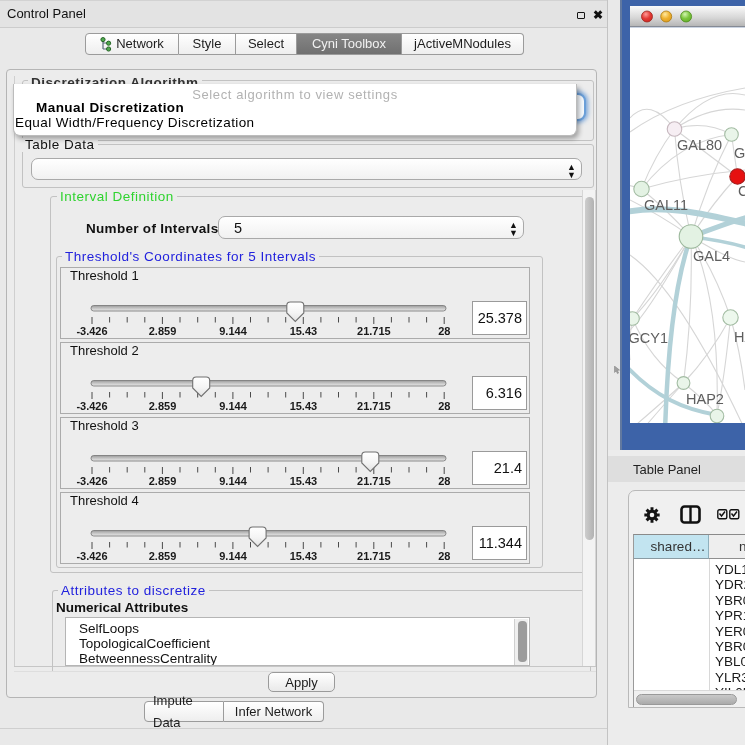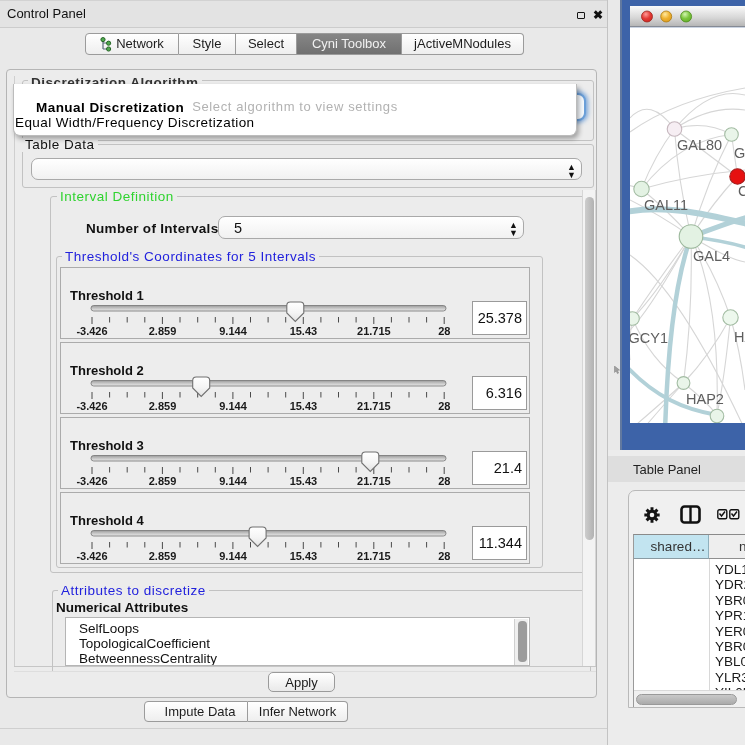--- a/index.html
+++ b/index.html
@@ -11,21 +11,21 @@
        box-sizing:border-box;display:flex;align-items:center;justify-content:center;}
   .tab.first{border-left:1px solid #9b9b9b;border-radius:4px 0 0 4px;}
   .tab.last{border-radius:0 4px 4px 0;}
   .tab.sel{background:linear-gradient(#868686,#707070);color:#f1f1f1;}
   .gb{position:absolute;border:1px solid #c2c2c2;border-radius:3px;}
   .gt{position:absolute;background:#ececec;padding:0 3px;font-size:13.5px;line-height:14px;letter-spacing:0.5px;}
   .combo{position:absolute;background:linear-gradient(#ffffff,#f1f1f1);border:1px solid #a9a9a9;
        border-radius:7px;font-size:14.5px;color:#111;box-sizing:border-box;}
   .arr{position:absolute;right:5px;font-size:9px;color:#111;line-height:8px;text-align:center;}
   .thbox{position:absolute;left:60px;width:470px;height:72px;border:1px solid #ababab;background:#ededed;box-sizing:border-box;}
-  .thtitle{position:absolute;left:9px;top:20px;font-size:13px;font-weight:bold;color:#111;}
+  .thtitle{position:absolute;left:9px;top:0;font-size:13px;font-weight:normal;color:#111;}
   .valbox{position:absolute;left:411px;top:33px;width:55px;height:34px;background:#fff;
        border:1px solid #9a9a9a;box-sizing:border-box;font-size:14.5px;color:#111;
        display:flex;align-items:center;justify-content:flex-end;padding-right:4px;}
 </style>
 </head>
 <body>
 
 <div class="abs" style="left:0;top:0;width:608px;height:27px;background:#e3e3e3;border-bottom:1px solid #cccccc;"></div>
 <div class="abs" style="left:0;top:0;width:608px;height:1px;background:#d2d2d2;"></div>
 <div class="abs" style="left:7px;top:6px;font-size:13px;color:#111;">Control Panel</div>
@@ -273,28 +273,28 @@
   <div style="position:absolute;right:1px;top:1px;width:13px;height:47px;background:#efefef;border-left:1px solid #cfcfcf;"></div>
   <div style="position:absolute;right:2.5px;top:3px;width:9px;height:41px;background:#9c9c9c;border-radius:4px;"></div>
 </div>
 
 <div class="abs" style="left:582px;top:190px;width:14px;height:476px;background:#f3f3f3;border-left:1px solid #d6d6d6;border-right:1px solid #d6d6d6;box-sizing:border-box;"></div>
 <div class="abs" style="left:584.5px;top:197px;width:9px;height:343px;border-radius:5px;background:linear-gradient(90deg,#cdcdcd,#b2b2b2);"></div>
 
 <div class="abs" style="left:268px;top:672px;width:67px;height:20px;background:linear-gradient(#ffffff,#e9e9e9);border:1px solid #9a9a9a;border-radius:5px;box-sizing:border-box;font-size:13px;font-weight:normal;color:#1a1a1a;display:flex;align-items:center;justify-content:center;">Apply</div>
 
 <div class="abs" style="left:144px;top:701px;display:flex;">
-  <div class="tab first" style="width:104px;height:21px;padding-left:8px;">Impute Data</div>
+  <div class="tab first" style="width:80px;height:21px;padding-left:8px;">Impute Data</div>
   <div class="tab last" style="width:100px;height:21px;">Infer Network</div>
 </div>
 
 <div class="abs" style="left:0;top:728px;width:608px;height:1px;background:#cfcfcf;"></div>
 
 <div class="abs" style="left:13px;top:84px;width:564px;height:52px;background:#ffffff;border:1px solid #bcbcbc;border-top:none;border-radius:0 0 7px 7px;box-shadow:2px 3px 5px rgba(0,0,0,0.32);box-sizing:border-box;">
-  <div style="position:absolute;left:0;top:3px;width:100%;text-align:center;font-size:13px;color:#b2b2b2;letter-spacing:0.6px;margin-top:12px;">Select algorithm to view settings</div>
+  <div style="position:absolute;left:0;top:3px;width:100%;text-align:center;font-size:13px;color:#b2b2b2;letter-spacing:0.6px;">Select algorithm to view settings</div>
   <div style="position:absolute;left:1px;top:16px;font-size:13.5px;font-weight:bold;color:#000;letter-spacing:0.45px;margin-left:21px;">Manual Discretization</div>
   <div style="position:absolute;left:1px;top:31px;font-size:13.5px;color:#000;letter-spacing:0.4px;">Equal Width/Frequency Discretization</div>
 </div>
 
 <div class="abs" style="left:607px;top:0;width:1px;height:745px;background:#c3c3c3;"></div>
 <svg class="abs" style="left:613px;top:366px;" width="7" height="9" viewBox="0 0 7 9">
   <path d="M1.5 0 L1.5 6.5 L3.2 4.9 L4.4 7.6 L5.6 7 L4.4 4.4 L6.5 4.1 Z" fill="#a0a0a0" stroke="#7d7d7d" stroke-width="0.5"></path>
 </svg>
 
 <svg class="abs" style="left:620px;top:0;" width="125" height="450" viewBox="0 0 125 450">

